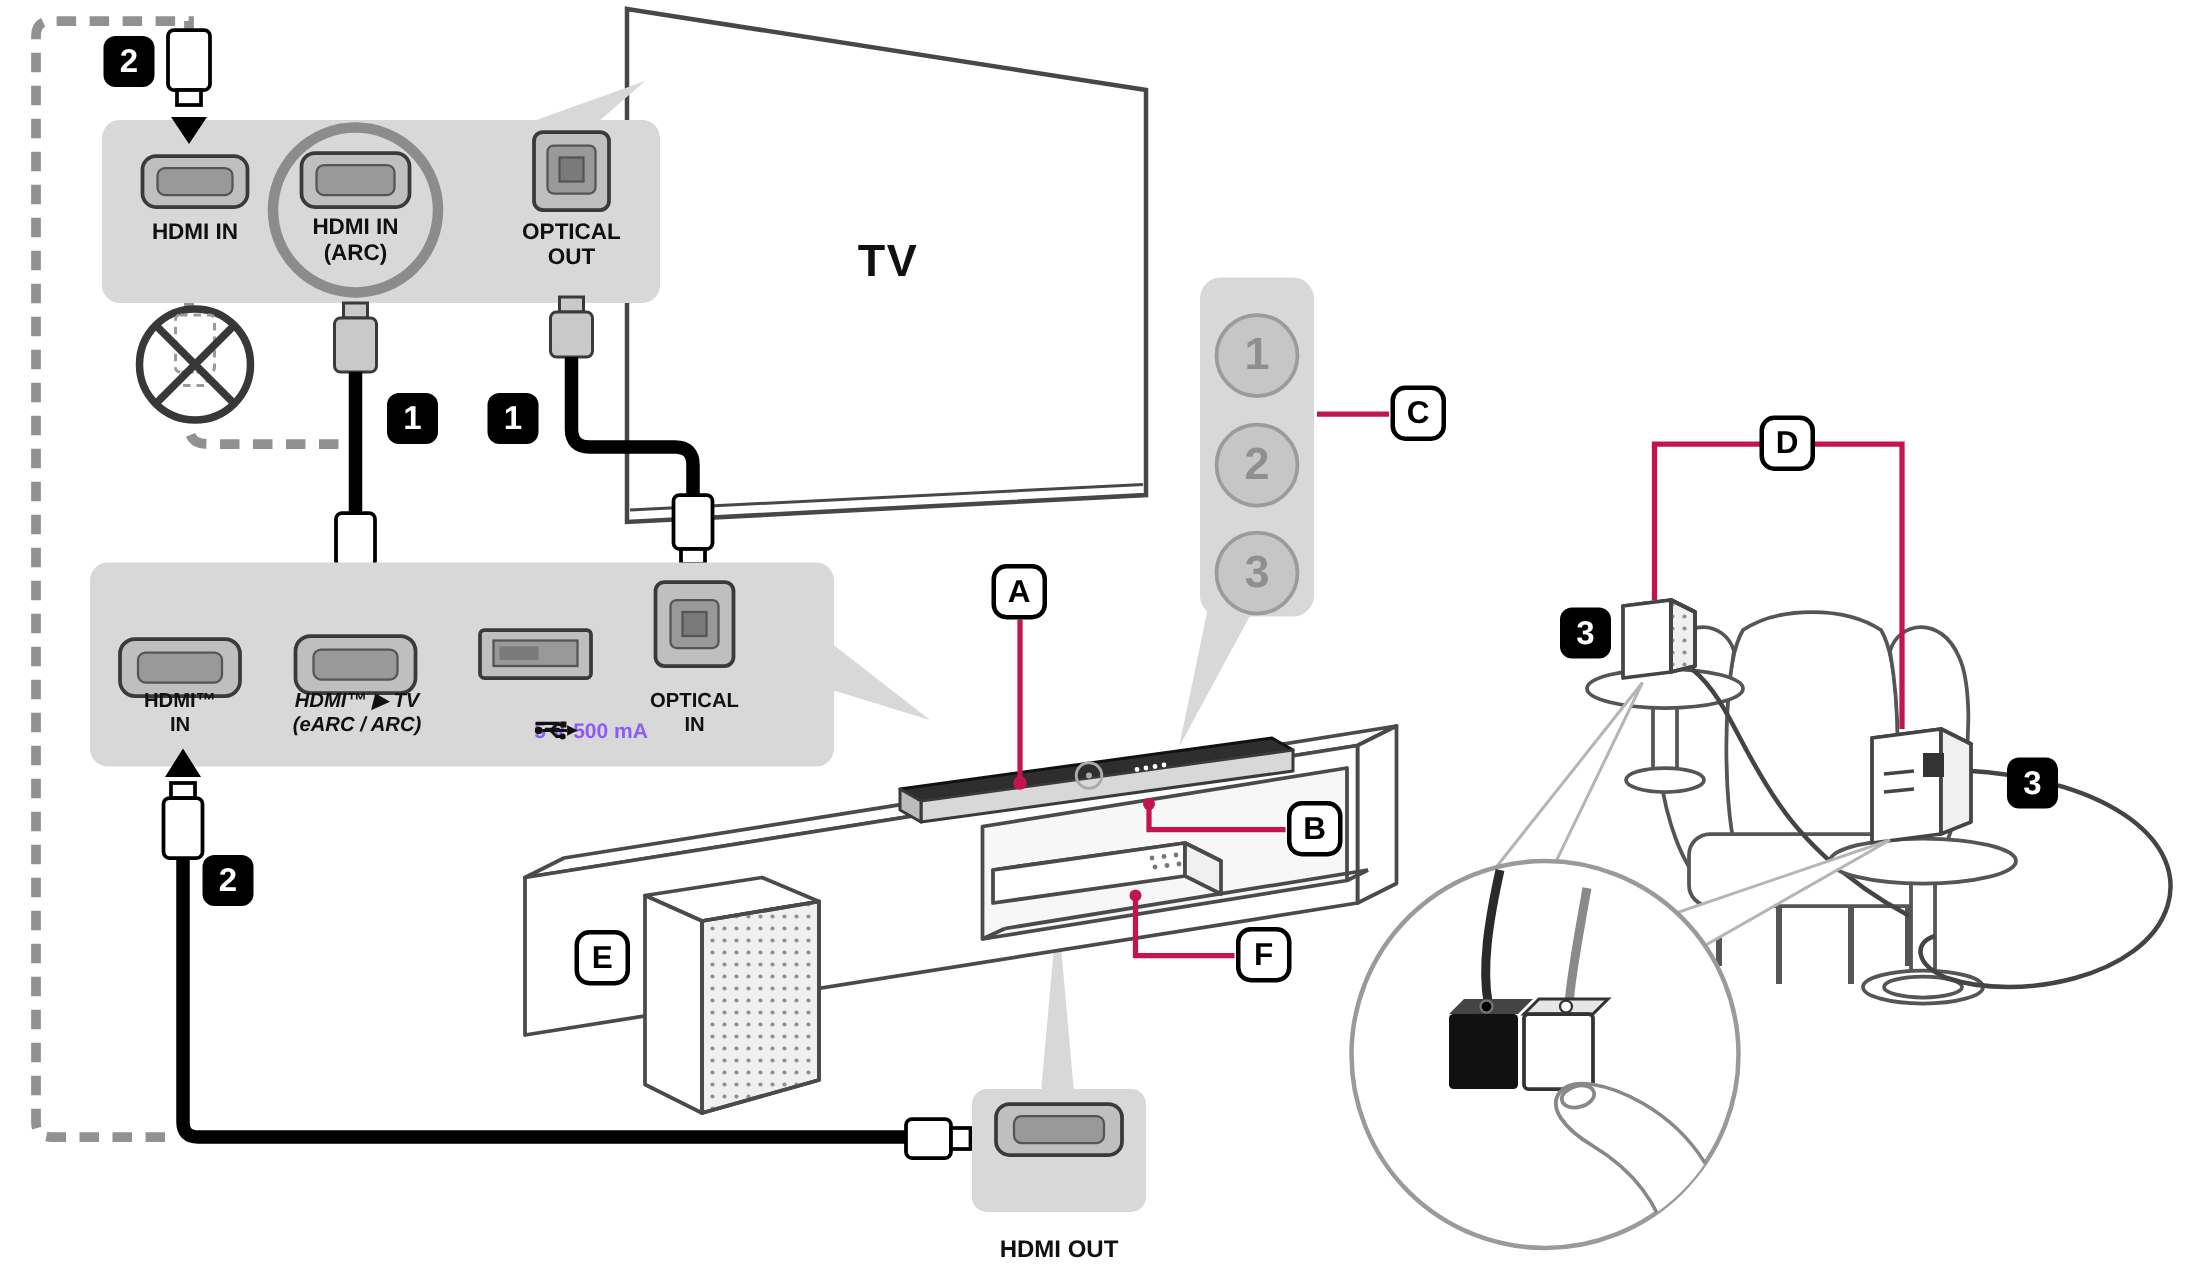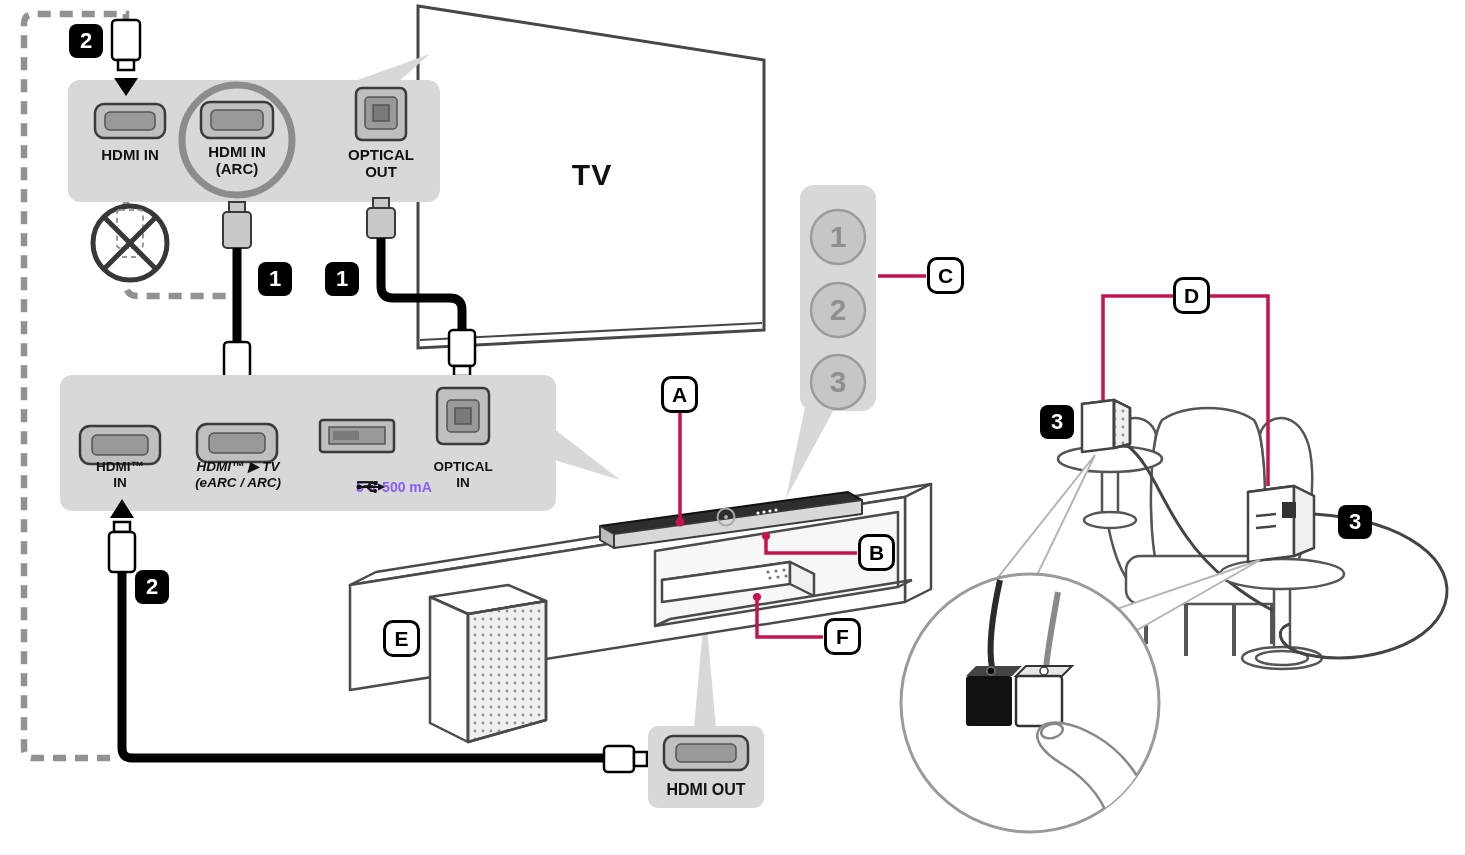--- a/index.html
+++ b/index.html
@@ -317,17 +317,17 @@
     <path d="M1,3 H19" stroke="#101010" stroke-width="2.4" fill="none"></path>
     <path d="M1,7.5 H5.5 M8,7.5 H12.5 M15,7.5 H19" stroke="#101010" stroke-width="2.4" fill="none"></path>
   </svg>
   <span>500 mA</span>
 </div>
 <div class="label sm" style="left:463px;top:459px;">
   <div>OPTICAL</div>
   <div>IN</div>
 </div>
 
-<div class="label" style="left:706px;top:781px;font-size:16px;">HDMI OUT</div>
+<div class="label" style="left:706px;top:825px;font-size:16px;">HDMI OUT</div>
 
 <div class="sel-num" style="left:838px;top:237px;">1</div>
 <div class="sel-num" style="left:838px;top:310px;">2</div>
 <div class="sel-num" style="left:838px;top:382px;">3</div>
 
 </body></html>

